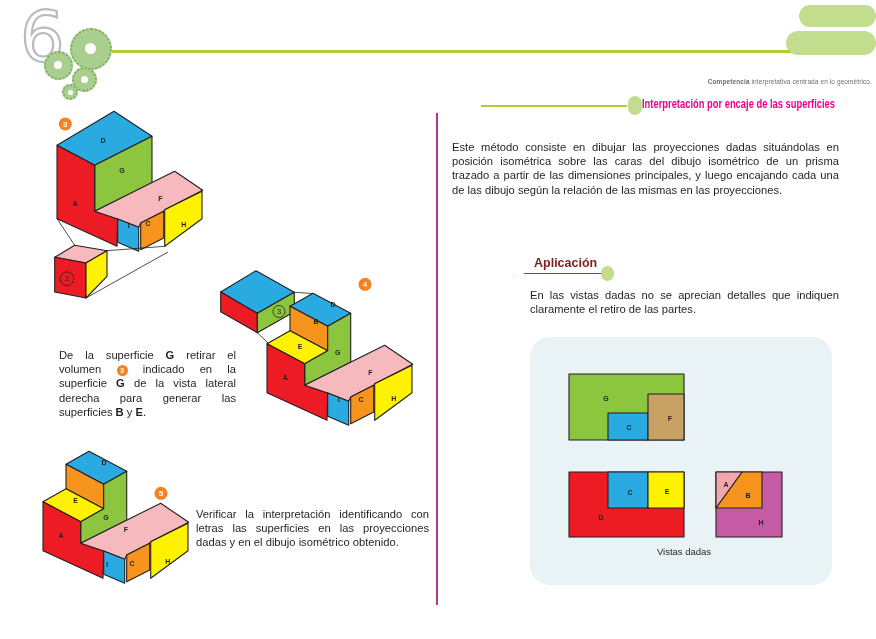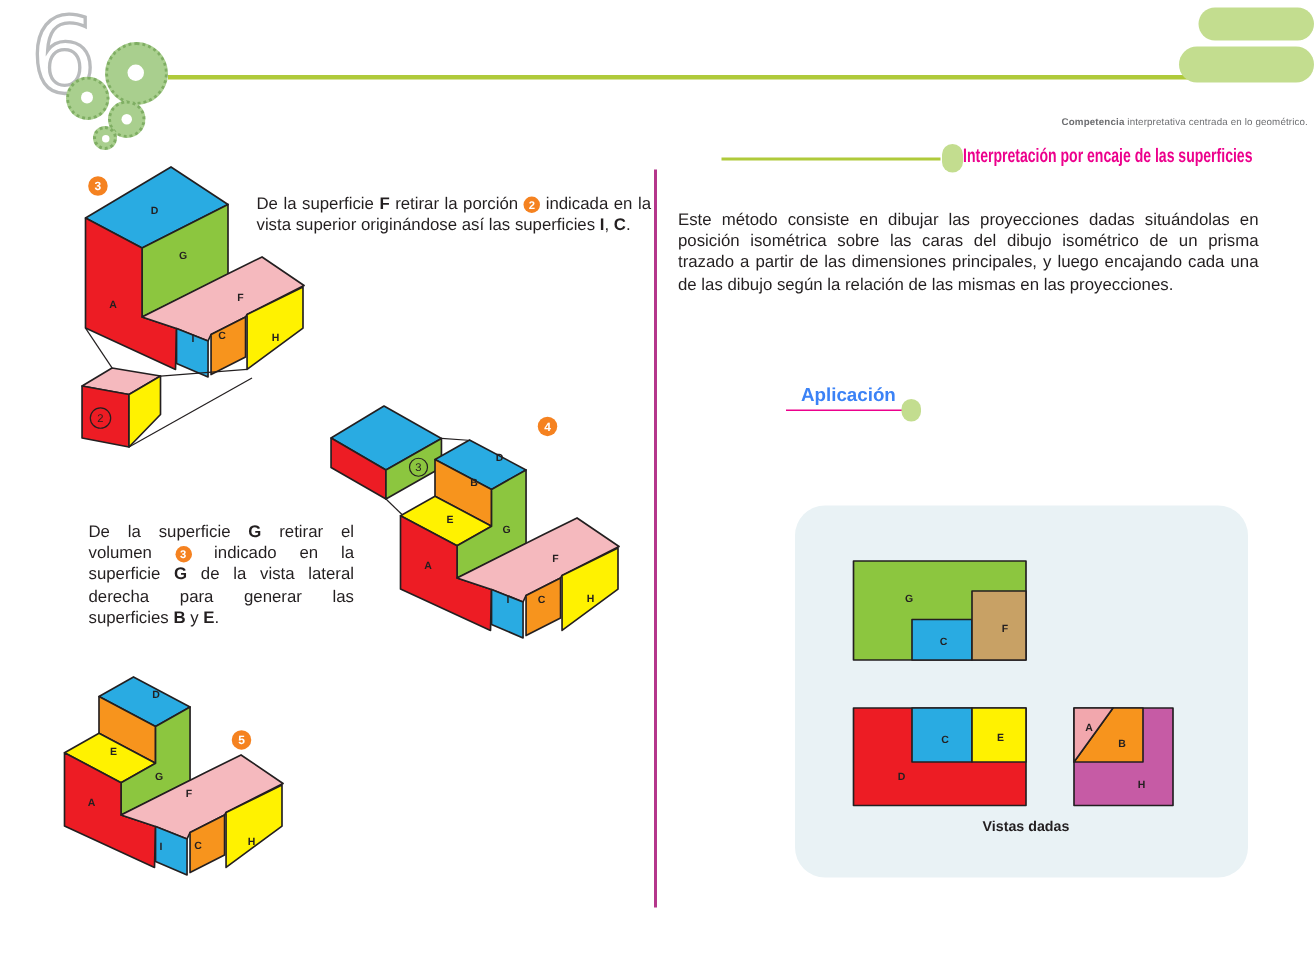--- a/index.html
+++ b/index.html
@@ -16,23 +16,23 @@
   .num6{left:20px;top:2px;font-size:70px;line-height:1;color:#fff;
         -webkit-text-stroke:2.2px #b9bbbd;font-family:"DejaVu Sans",sans-serif;}
   .gear{border-radius:50%;border:2px dotted #7fae63;}
   .hole{position:absolute;background:#fff;border-radius:50%;}
   .hrule{height:2.5px;}
   .pill{border-radius:12px;}
   .kicker{font-size:6.5px;color:#6D6E71;text-align:right;letter-spacing:0.1px;}
   .title{font-size:13px;font-weight:bold;color:#EC008C;white-space:nowrap;
          transform:scaleX(0.72);transform-origin:left top;}
   .jtext{font-size:11.2px;line-height:1.27;text-align:justify;}
-  .apphead{font-size:12.5px;font-weight:bold;color:#3b82f6;
+  .apphead{font-size:12.5px;font-weight:bold;color:#7f1d1d;
            border-bottom:1.8px solid #EC008C;padding:0 8px 3px 10px;}
-  .caption{font-size:9.5px;font-weight:bold;text-align:center;}
+  .caption{font-size:9.5px;font-weight:normal;text-align:center;}
   .ibadge{display:inline-block;width:11px;height:11px;border-radius:50%;color:#fff;
           font-size:7.5px;font-weight:bold;line-height:11.5px;text-align:center;}
   .box{border-radius:20px;}
   b{font-weight:bold;}
 </style>
 </head>
 <body>
 
 <div id="page">
 
@@ -58,20 +58,21 @@
   </div>
   <div class="abs hrule" style="left: 481px; top: 105px; width: 146px; height: 2px; background: rgb(175, 202, 59);"></div>
   <div class="abs pill" style="left: 628px; top: 96px; width: 14px; height: 19px; border-radius: 7px; background: rgb(195, 221, 143);"></div>
   <div class="abs title" style="left:642px;top:96px;">Interpretación por encaje de las superficies</div>
 
   <div class="abs" style="left: 436px; top: 113px; width: 1.5px; height: 492px; background: rgb(181, 54, 139);"></div>
 
   <div class="abs jtext" style="left:452px;top:140px;width:387px;">Este método consiste en dibujar las proyecciones dadas situándolas en posición isométrica sobre las caras del dibujo isométrico de un prisma trazado a partir de las dimensiones principales, y luego encajando cada una de las dibujo según la relación de las mismas en las proyecciones.</div>
   <div class="abs apphead" style="left:524px;top:256px;">Aplicación</div>
   <div class="abs pill" style="left: 601px; top: 266px; width: 13px; height: 15px; border-radius: 7px; background: rgb(195, 221, 143);"></div>
+  <div class="abs jtext" style="left:530px;top:288px;width:309px;">En las vistas dadas no se aprecian detalles que indiquen claramente el retiro de las partes.</div>
 
   <div class="abs box" style="left: 530px; top: 337px; width: 302px; height: 248px; background: rgb(233, 242, 245);"></div>
   <svg style="left:530px;top:337px;" width="302" height="248">
 
     <rect x="39" y="37" width="115" height="66" fill="#8CC63F"></rect>
     <rect x="78" y="76" width="40" height="27" fill="#29ABE2"></rect>
     <rect x="118" y="57" width="36" height="46" fill="#C8A165"></rect>
     <text x="76" y="64">G</text>
     <text x="99" y="93">C</text>
     <text x="140" y="84">F</text>
@@ -85,26 +86,24 @@
 
     <rect x="186" y="135" width="66" height="65" fill="#C65BA5"></rect>
     <polygon points="212,135 232,135 232,171 186,171" fill="#F7941D"></polygon>
     <polygon points="186,135 212,135 186,171" fill="#F2A7AD"></polygon>
     <text x="196" y="150">A</text>
     <text x="218" y="161">B</text>
     <text x="231" y="188">H</text>
   </svg>
   <div class="abs caption" style="left:569px;top:546px;width:230px;">Vistas dadas</div>
 
-  <div class="abs jtext" style="left:171px;top:129px;width:263px;">
-    <span>De la superficie </span><b>F</b><span> retirar la porción </span><span class="ibadge" style="background: rgb(245, 130, 32);">2</span><span> indicada en la vista superior originándose así las superficies </span><b>I</b><span>, </span><b>C</b><span>.</span>
-  </div>
   <div class="abs jtext" style="left:59px;top:348px;width:177px;">
     <span>De la superficie </span><b>G</b><span> retirar el volumen </span><span class="ibadge" style="background: rgb(245, 130, 32);">3</span><span> indicado en la superficie </span><b>G</b><span> de la vista lateral derecha para generar las superficies </span><b>B</b><span> y </span><b>E</b><span>.</span>
   </div>
+  <div class="abs jtext" style="left:196px;top:507px;width:233px;">Verificar la interpretación identificando con letras las superficies en las proyecciones dadas y en el dibujo isométrico obtenido.</div>
 
   <svg style="left:40px;top:110px;" width="175" height="195">
     <polygon points="17,35.3 74,1.3 112,26.3 54.7,55.3" fill="#29ABE2"></polygon>
     <polygon points="54.7,55.3 112,26.3 112,73 54.7,101.3" fill="#8CC63F"></polygon>
     <polygon points="17,35.3 54.7,55.3 54.7,101.3 77.7,109 77,136.3 17,108.7" fill="#ED1C24"></polygon>
     <polygon points="54.7,101.3 111,73 134.7,61.3 162.7,80.3 124.7,99.7 123.7,101.3 100.7,113 98.7,117.3 77.7,109" fill="#F5B9BE"></polygon>
     <polygon points="77.7,109 98.7,117.3 98.7,141.3 77.7,132.3" fill="#29ABE2"></polygon>
     <polygon points="100.7,113 123.7,101.3 123.7,128 100.7,139.7" fill="#F7941D"></polygon>
     <polygon points="124.7,99.7 162,81.3 162,108.7 124.7,136.3" fill="#FFF200"></polygon>
     <line x1="67" y1="140.7" x2="124.7" y2="136.3"></line>

